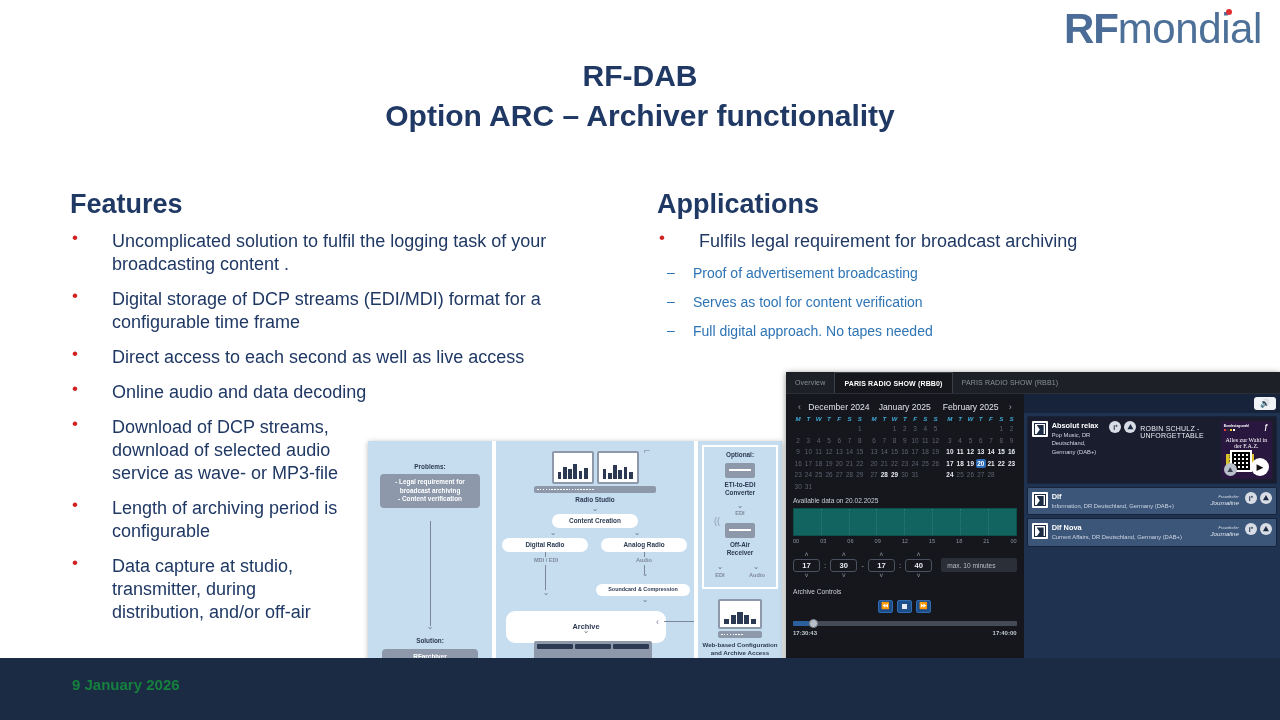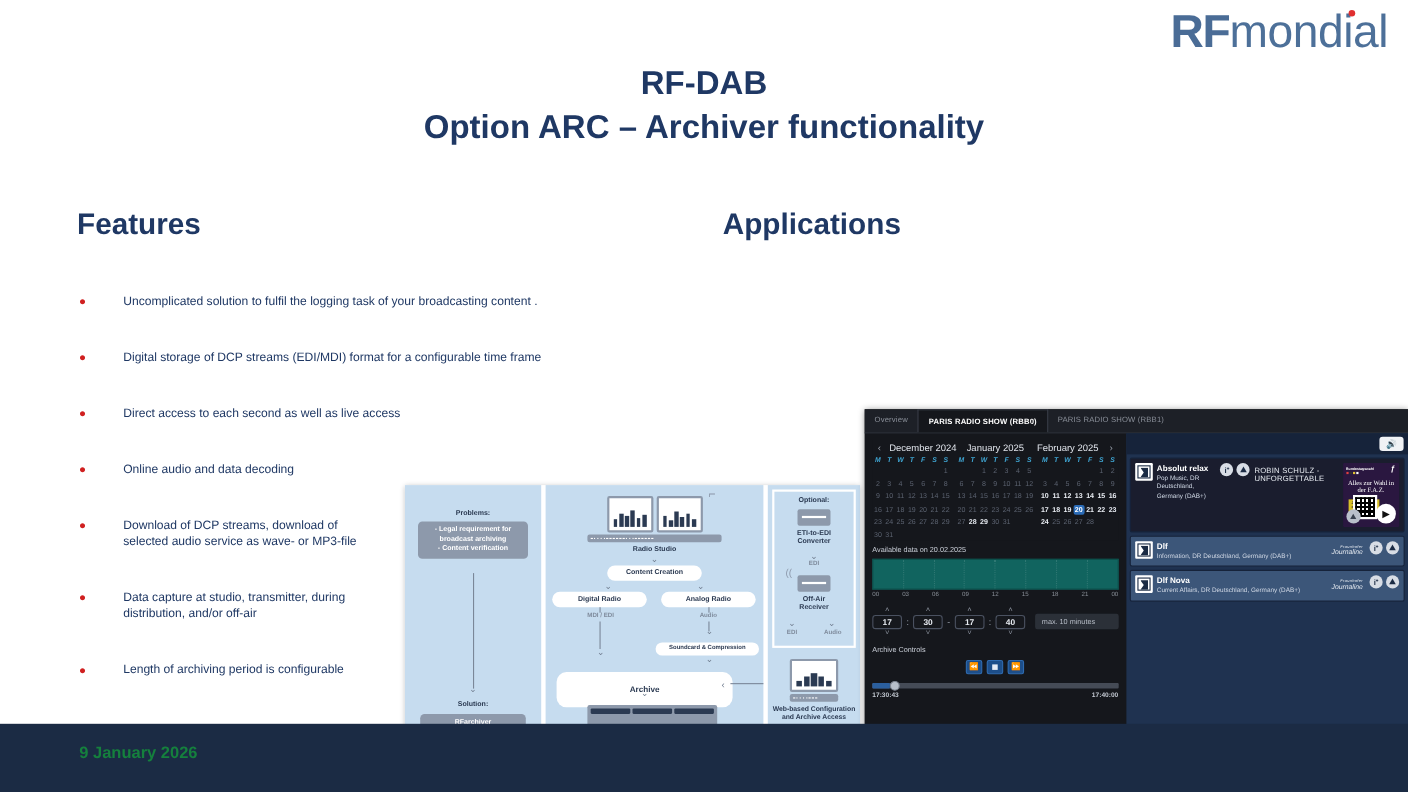--- a/index.html
+++ b/index.html
@@ -50,24 +50,23 @@
   #applications-head { left: 657px; top: 189px; }
 
   .bullets { position: absolute; }
   #features-list { left: 70px; top: 230px; width: 540px; }
   #applications-list { left: 657px; top: 230px; width: 490px; }
 
   .bullet {
     position: relative;
     padding-left: 42px;
     color: #1f3864;
-    font-size: 11px;
+    font-size: 18px;
     line-height: 1.28;
     margin-bottom: 12px;
-    margin-top: 37px;
   }
   .bullet::before {
     content: "•";
     position: absolute; left: 2px; top: -3px;
     color: #d02020;
     font-size: 17px;
   }
   .sub-list { margin-top: 10px; }
   .sub-bullet {
     position: relative;
@@ -416,25 +415,33 @@
     <div>Option ARC – Archiver functionality</div>
   </div>
 
   <div class="col-head" id="features-head">Features</div>
   <div class="bullets" id="features-list">
     <div class="bullet">Uncomplicated  solution  to fulfil the logging  task of your broadcasting content .</div>
     <div class="bullet">Digital storage of DCP streams (EDI/MDI) format for a configurable  time frame</div>
     <div class="bullet">Direct access to each second as well as live access</div>
     <div class="bullet">Online audio and data decoding</div>
     <div class="bullet" style="width:270px">Download of DCP streams, download of selected audio service as wave- or MP3-file</div>
+    <div class="bullet" style="width:270px">Length of archiving  period is configurable</div>
     <div class="bullet" style="width:250px">Data capture at studio, transmitter, during distribution,  and/or off-air</div>
-    <div class="bullet" style="width:270px">Length of archiving  period is configurable</div>
   </div>
 
   <div class="col-head" id="applications-head">Applications</div>
+  <div class="bullets" id="applications-list">
+    <div class="bullet">Fulfils  legal requirement  for broadcast archiving</div>
+    <div class="sub-list">
+      <div class="sub-bullet">Proof of advertisement  broadcasting</div>
+      <div class="sub-bullet">Serves  as tool  for content  verification</div>
+      <div class="sub-bullet">Full  digital approach.  No tapes needed</div>
+    </div>
+  </div>
 
   <div class="diagram">
 
     <div class="dg-panel dg-p1">
       <div class="dg-label" style="top:22px;">Problems:</div>
       <div class="dg-grey-box" style="left:12px; right:12px; top:33px; white-space:pre-line;">- Legal requirement for
 broadcast archiving
 - Content verification</div>
       <div class="dg-vline" style="left:62px; top:80px; height:105px;"></div>
       <div class="dg-chev" style="left:0; right:0; top:182px;">⌄</div>

